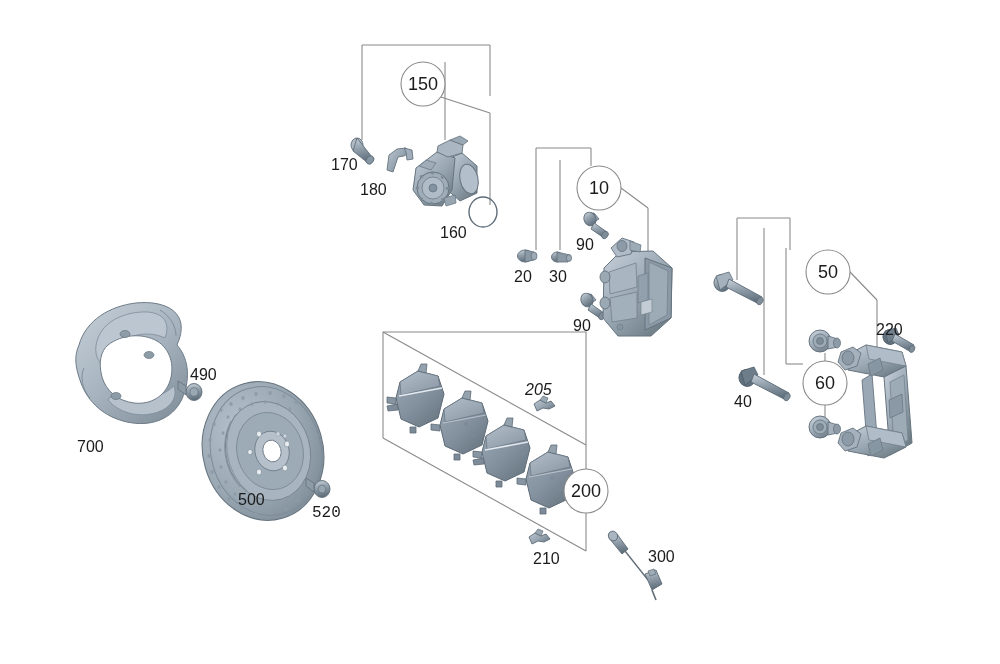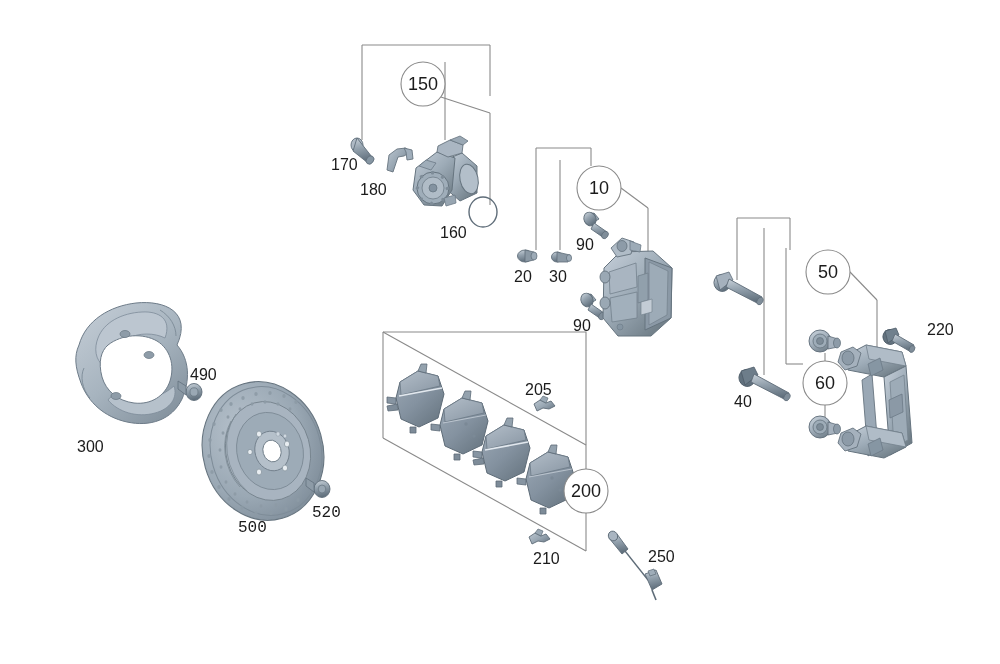--- a/index.html
+++ b/index.html
@@ -449,23 +449,23 @@
 
 </svg>
 
 <div class="lbl" style="left:331px;top:157px;">170</div>
 <div class="lbl" style="left:360px;top:182px;">180</div>
 <div class="lbl" style="left:440px;top:225px;">160</div>
 <div class="lbl" style="left:514px;top:269px;">20</div>
 <div class="lbl" style="left:549px;top:269px;">30</div>
 <div class="lbl" style="left:576px;top:237px;">90</div>
 <div class="lbl" style="left:573px;top:318px;">90</div>
-<div class="lbl" style="left:927px;top:322px;">220</div>
+<div class="lbl" style="left:876px;top:322px;">220</div>
 <div class="lbl" style="left:734px;top:394px;">40</div>
-<div class="lbl" style="left:77px;top:439px;">300</div>
+<div class="lbl" style="left:77px;top:439px;">700</div>
 <div class="lbl" style="left:190px;top:367px;">490</div>
-<div class="lbl" style="left:238px;top:520px;font-family:Liberation Mono, monospace;">500</div>
+<div class="lbl" style="left:238px;top:492px;">500</div>
 <div class="lbl" style="left:312px;top:505px;font-family:Liberation Mono, monospace;">520</div>
-<div class="lbl" style="left:525px;top:382px;">205</div>
+<div class="lbl" style="left:525px;top:382px;font-style:italic;">205</div>
 <div class="lbl" style="left:533px;top:551px;">210</div>
-<div class="lbl" style="left:648px;top:549px;">250</div>
+<div class="lbl" style="left:648px;top:549px;">300</div>
 
 </div>
 
 </body></html>

